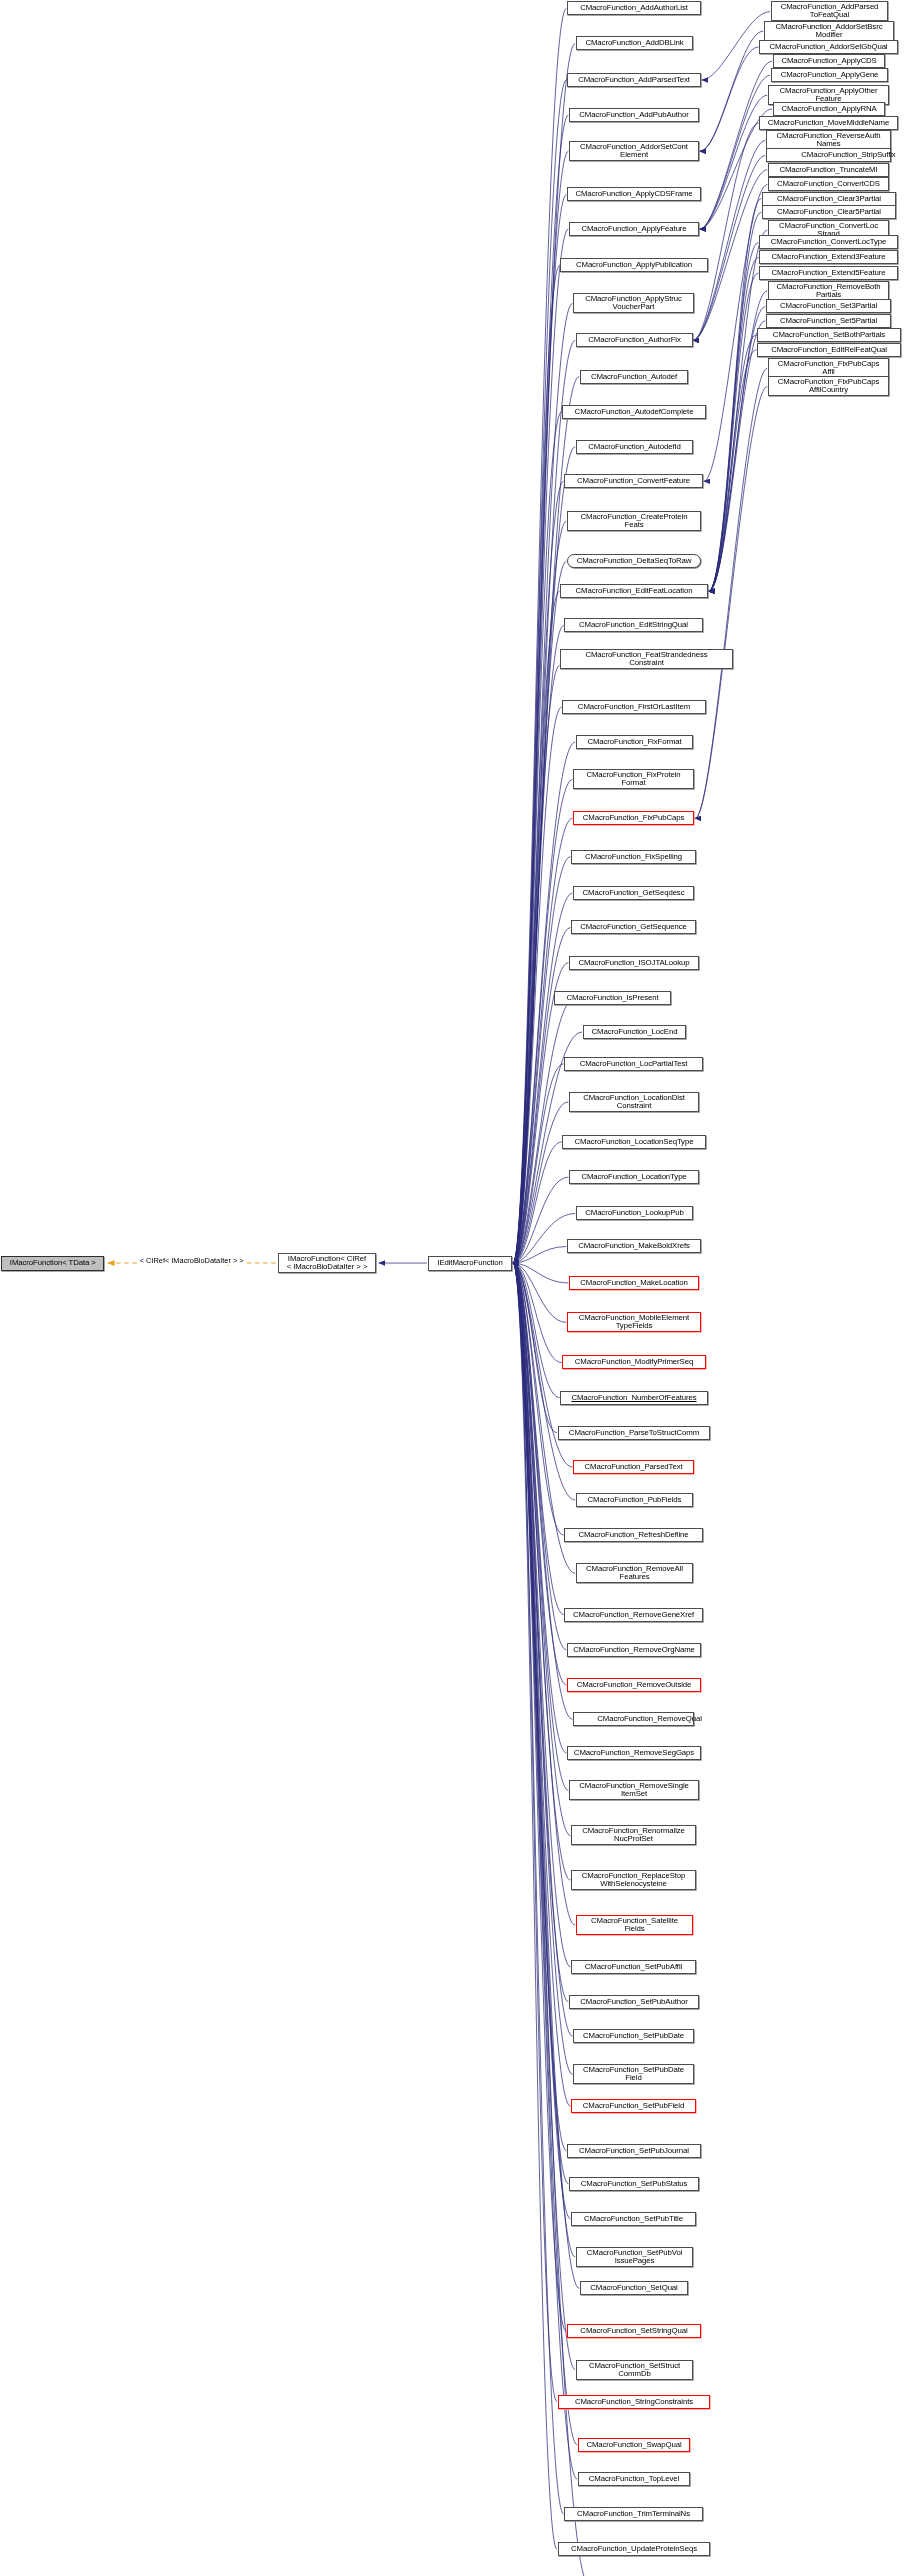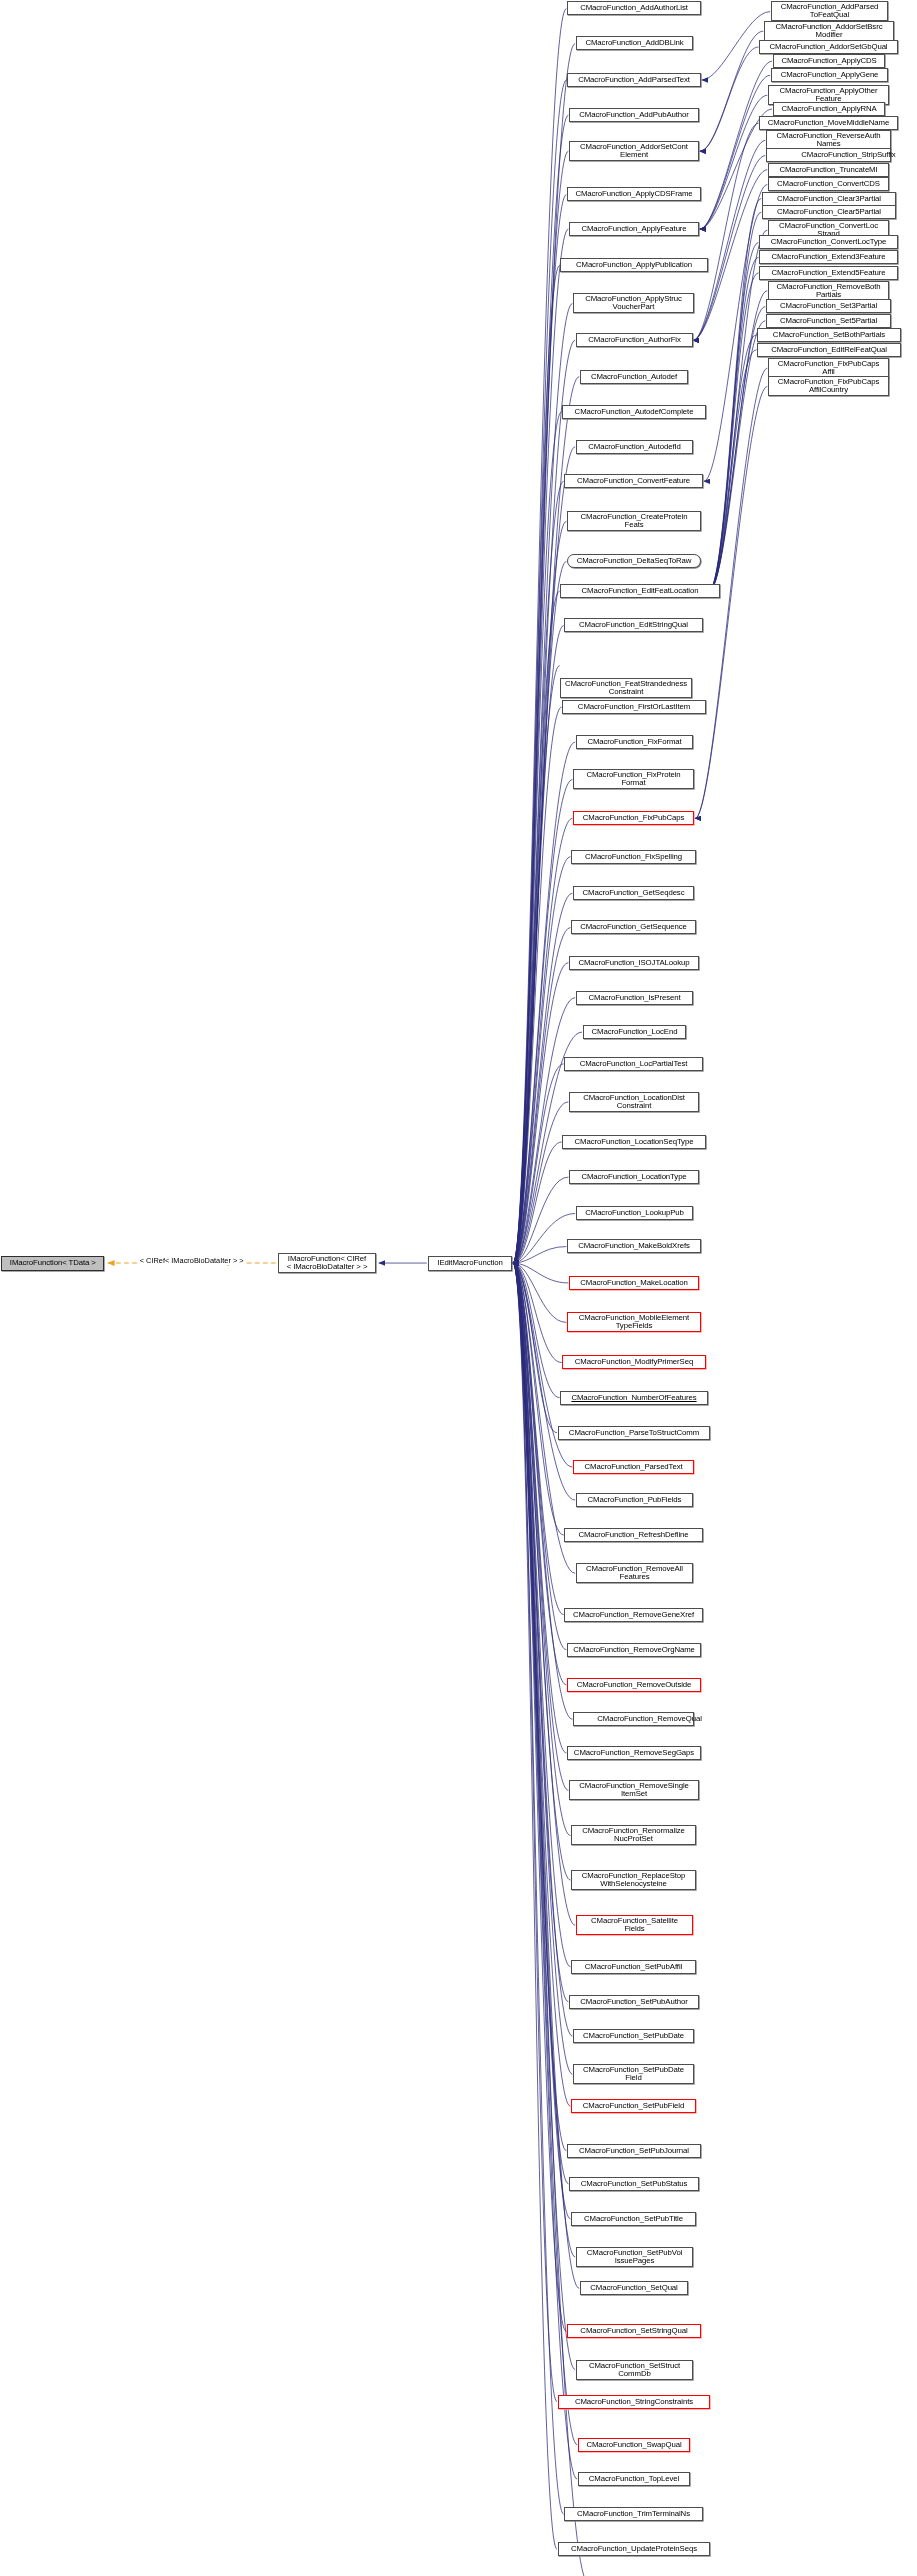--- a/index.html
+++ b/index.html
@@ -173,34 +173,34 @@
       <div class="node" style="left: 573px; top: 293px; width: 121px; height: 20px;">CMacroFunction_ApplyStruc
 VoucherPart</div>
       <div class="node" style="left: 576px; top: 333px; width: 117px; height: 14px;">CMacroFunction_AuthorFix</div>
       <div class="node" style="left: 580px; top: 370px; width: 108px; height: 14px;">CMacroFunction_Autodef</div>
       <div class="node" style="left: 562px; top: 405px; width: 144px; height: 14px;">CMacroFunction_AutodefComplete</div>
       <div class="node" style="left: 576px; top: 440px; width: 117px; height: 14px;">CMacroFunction_AutodefId</div>
       <div class="node" style="left: 564px; top: 474px; width: 139px; height: 14px;">CMacroFunction_ConvertFeature</div>
       <div class="node" style="left: 567px; top: 511px; width: 134px; height: 20px;">CMacroFunction_CreateProtein
 Feats</div>
       <div class="node" style="left: 567px; top: 554px; width: 134px; height: 14px; border-radius: 7px;">CMacroFunction_DeltaSeqToRaw</div>
-      <div class="node" style="left: 560px; top: 584px; width: 160px; height: 14px;">CMacroFunction_EditFeatLocation</div>
+      <div class="node" style="left: 560px; top: 584px; width: 148px; height: 14px;">CMacroFunction_EditFeatLocation</div>
       <div class="node" style="left: 564px; top: 618px; width: 139px; height: 14px;">CMacroFunction_EditStringQual</div>
-      <div class="node" style="left: 560px; top: 678px; width: 132px; height: 20px;">CMacroFunction_FeatStrandedness
+      <div class="node" style="left: 560px; top: 649px; width: 173px; height: 20px;">CMacroFunction_FeatStrandedness
 Constraint</div>
       <div class="node" style="left: 562px; top: 700px; width: 144px; height: 14px;">CMacroFunction_FirstOrLastItem</div>
       <div class="node" style="left: 576px; top: 735px; width: 117px; height: 14px;">CMacroFunction_FixFormat</div>
       <div class="node" style="left: 573px; top: 769px; width: 121px; height: 20px;">CMacroFunction_FixProtein
 Format</div>
       <div class="node red" style="left: 573px; top: 811px; width: 121px; height: 14px;">CMacroFunction_FixPubCaps</div>
       <div class="node" style="left: 571px; top: 850px; width: 125px; height: 14px;">CMacroFunction_FixSpelling</div>
       <div class="node" style="left: 573px; top: 886px; width: 121px; height: 14px;">CMacroFunction_GetSeqdesc</div>
       <div class="node" style="left: 571px; top: 920px; width: 125px; height: 14px;">CMacroFunction_GetSequence</div>
       <div class="node" style="left: 569px; top: 956px; width: 130px; height: 14px;">CMacroFunction_ISOJTALookup</div>
-      <div class="node" style="left: 576px; top: 991px; width: 117px; height: 14px;">CMacroFunction_IsPresent</div>
+      <div class="node" style="left: 554px; top: 991px; width: 117px; height: 14px;">CMacroFunction_IsPresent</div>
       <div class="node" style="left: 583px; top: 1025px; width: 103px; height: 14px;">CMacroFunction_LocEnd</div>
       <div class="node" style="left: 564px; top: 1057px; width: 139px; height: 14px;">CMacroFunction_LocPartialTest</div>
       <div class="node" style="left: 569px; top: 1092px; width: 130px; height: 20px;">CMacroFunction_LocationDist
 Constraint</div>
       <div class="node" style="left: 562px; top: 1135px; width: 144px; height: 14px;">CMacroFunction_LocationSeqType</div>
       <div class="node" style="left: 569px; top: 1170px; width: 130px; height: 14px;">CMacroFunction_LocationType</div>
       <div class="node" style="left: 576px; top: 1206px; width: 117px; height: 14px;">CMacroFunction_LookupPub</div>
       <div class="node" style="left: 567px; top: 1239px; width: 134px; height: 14px;">CMacroFunction_MakeBoldXrefs</div>
       <div class="node red" style="left: 569px; top: 1276px; width: 130px; height: 14px;">CMacroFunction_MakeLocation</div>
       <div class="node red" style="left: 567px; top: 1312px; width: 134px; height: 20px;">CMacroFunction_MobileElement

